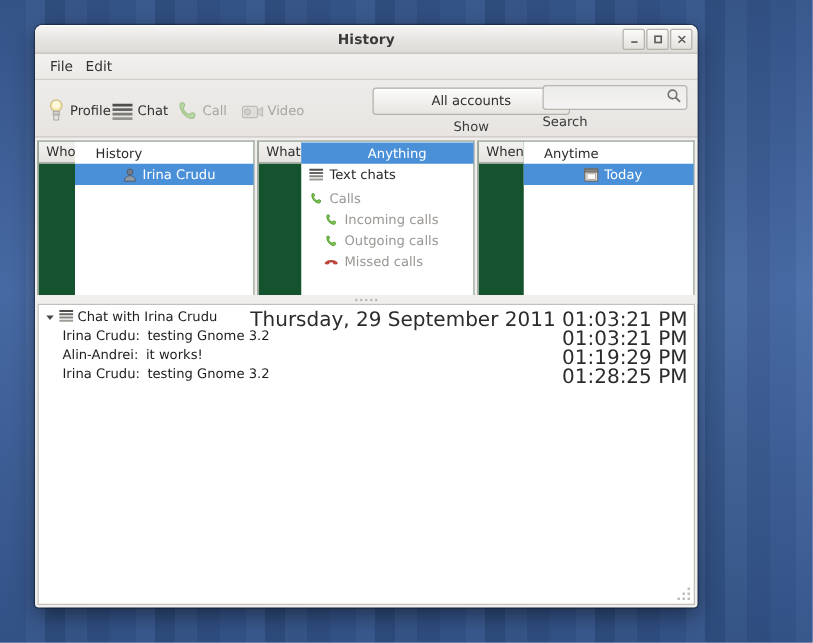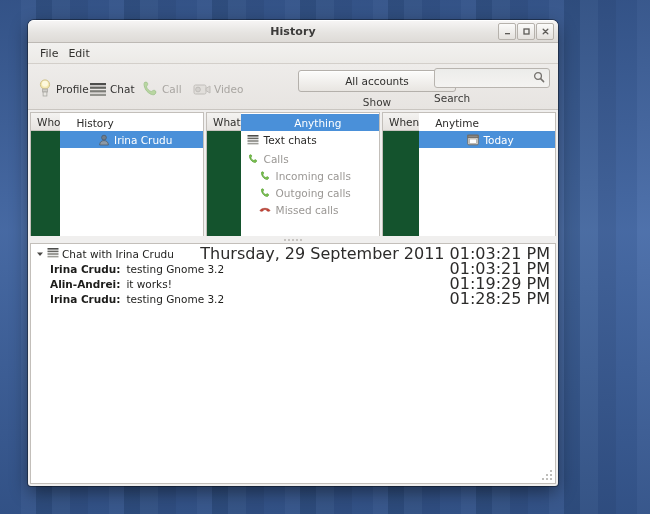--- a/index.html
+++ b/index.html
@@ -172,30 +172,30 @@
   #logview {
     flex: 1 1 auto;
     background: #ffffff;
     border: 1px solid #c3bfba;
     margin: 0 2px 2px 2px;
     overflow: hidden;
     position: relative;
     padding: 2px 0 0 0;
   }
   .log-line {
-    display: flex; align-items: center;
+    display: flex; 
     height: 15px;
     font-size: 10.5px; color: #1d1d1b;
     padding: 0 5px 0 4px;
   }
   .log-line .left { display: flex; align-items: center; gap: 3px; flex: 1 1 auto; min-width:0; }
   .log-line .right { font-size: 16px; color: #2c2b2a; white-space: nowrap; padding-left: 8px; }
   .expander { width: 9px; display:flex; align-items:center; justify-content:center; }
   .msg-indent { padding-left: 19px; }
-  .sender { font-weight: bold; }
+  .sender { font-weight: normal; }
   .msgtext { margin-left: 3px; }
   #resize-grip {
     position: absolute; right: 2px; bottom: 2px;
     width: 12px; height: 12px; opacity: .55;
   }
 </style>
 </head>
 <body>
 
 <div id="desktop"></div>

